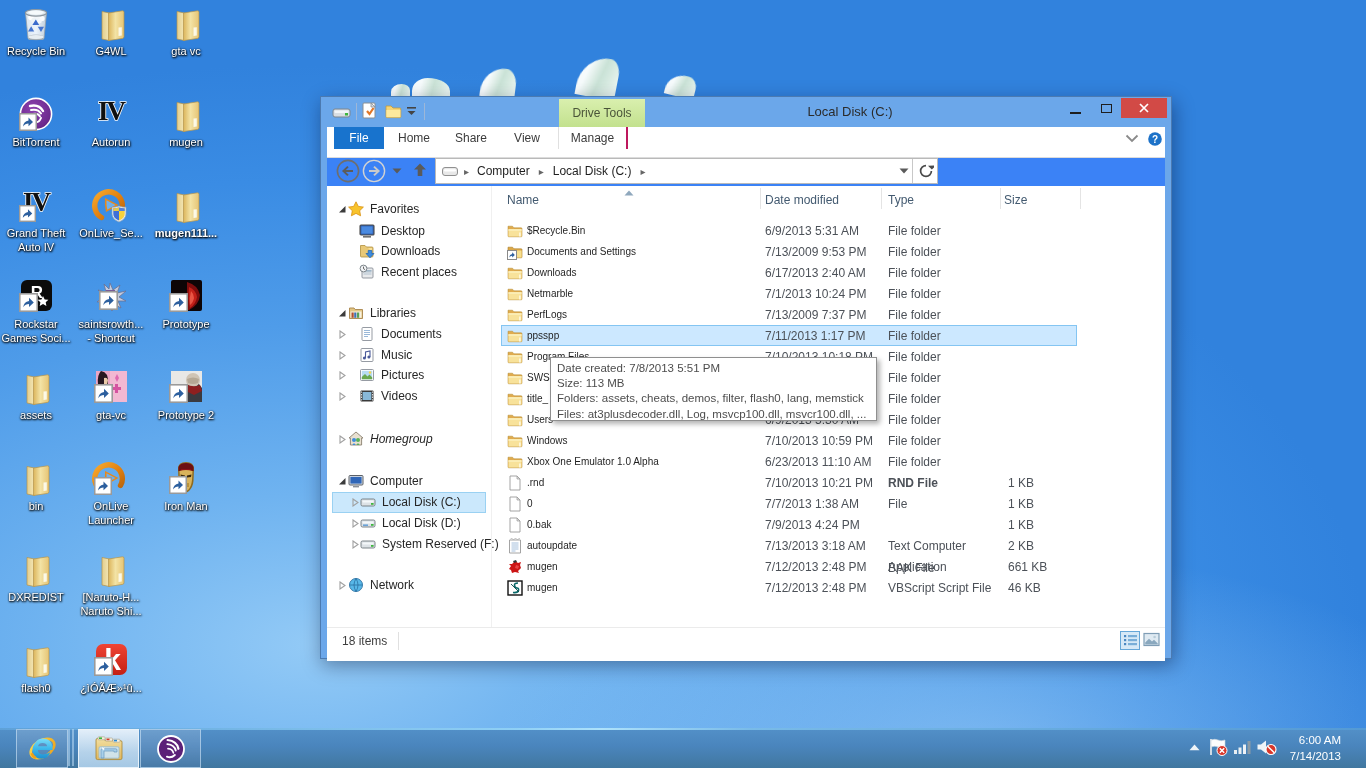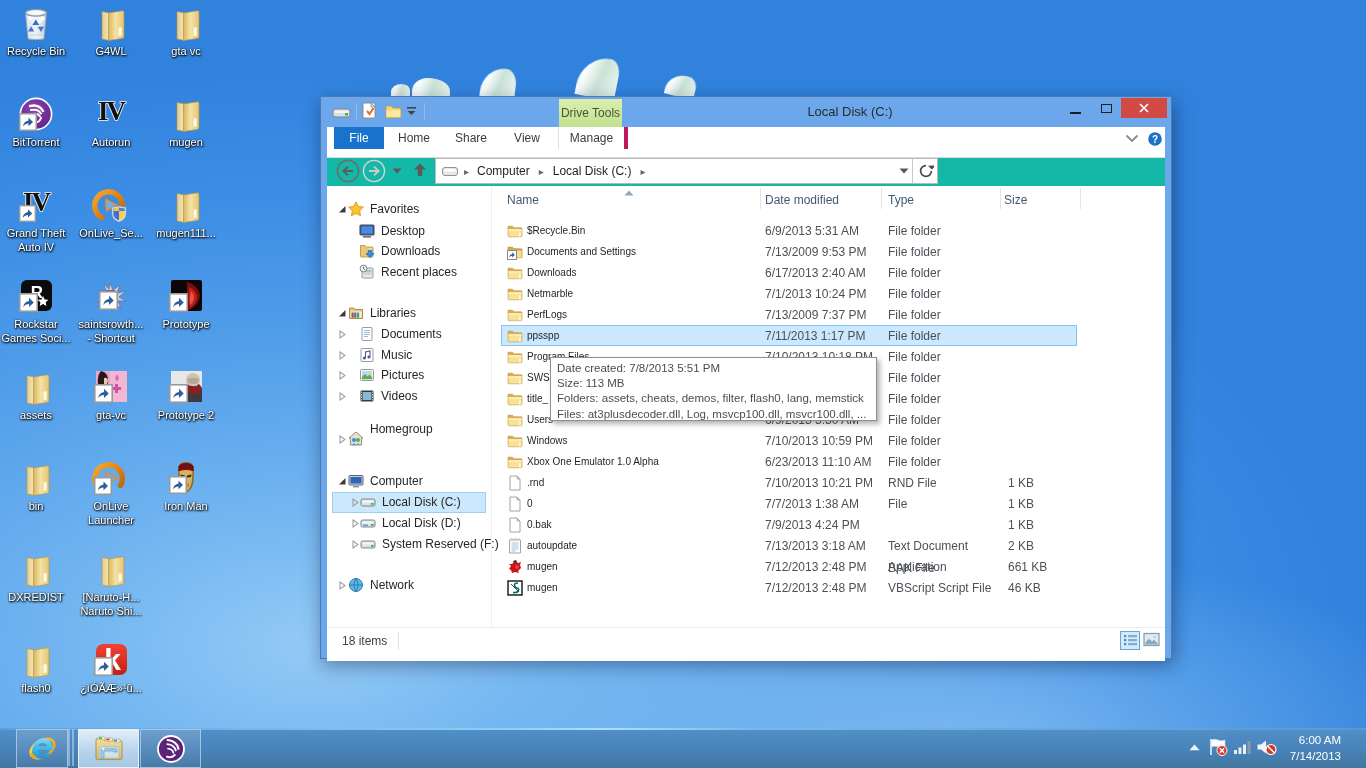--- a/index.html
+++ b/index.html
@@ -14,21 +14,21 @@
 .ic{height:37px;position:relative;display:flex;align-items:flex-end;justify-content:center;}
 .lbl{font-size:11px;color:#fff;line-height:13.5px;margin-top:3px;
  text-shadow:0 1px 2px rgba(0,0,0,.85),0 0 2px rgba(0,0,0,.6),1px 1px 2px rgba(0,0,0,.8);}
 #win{position:absolute;left:320px;top:96px;width:852px;height:563px;background:#6ba7ea;
  border:1px solid rgba(50,85,130,.55);box-shadow:2px 6px 18px rgba(0,10,40,.4);box-sizing:border-box;}
 #win .abs, #win div{box-sizing:border-box;}
 #content{position:absolute;left:6px;top:30px;right:6px;bottom:8px;background:#fff;}
 #tabs{position:absolute;left:0;top:0;width:100%;height:31px;background:#fff;border-bottom:1px solid #dcdcdc;}
 .tab{position:absolute;top:0;height:22px;line-height:22px;font-size:12px;color:#3b3b3b;text-align:center;}
 #filetab{left:7px;width:50px;background:#1873cd;color:#fff;}
-#addr{position:absolute;left:0;top:31px;width:100%;height:28px;background:#14b8a6;}
+#addr{position:absolute;left:0;top:31px;width:100%;height:28px;background:#3b82f6;}
 .box{position:absolute;border:1px solid #b9b9b9;background:#fff;height:26px;top:0px;}
 #main{position:absolute;left:0;top:59px;width:100%;height:441px;background:#fff;}
 .nitem{position:absolute;font-size:12px;color:#262626;white-space:nowrap;line-height:16px;}
 .hdr{position:absolute;font-size:12px;color:#435a70;top:7px;}
 .row{position:absolute;font-size:10px;color:#1f1f1f;white-space:nowrap;line-height:16px;}
 .dcol{position:absolute;left:438px;font-size:12px;color:#4c5158;line-height:16px;}
 .tcol{position:absolute;left:561px;font-size:12px;color:#4c5158;line-height:16px;text-align:right;}
 .scol{position:absolute;left:681px;width:64px;font-size:12px;color:#4c5158;line-height:16px;}
 #status{position:absolute;left:0;top:500px;width:100%;height:34px;background:#fff;border-top:1px solid #ebebeb;}
 #tip{position:absolute;left:223px;top:170.5px;width:327px;height:64px;background:#fff;border:1px solid #8f8f8f;
@@ -203,21 +203,21 @@
           <path d="M7 0 Q10.5 1.5 14 1 L14 8 Q14 13 7 16 Q0 13 0 8 L0 1 Q3.5 1.5 7 0 Z" fill="#e8eef5" stroke="#8aa0b8" stroke-width=".7"></path>
           <path d="M7 1.4 Q9.8 2.4 12.7 2.2 L12.7 8 Q12.7 12 7 14.5 Z" fill="#f7d23e"></path>
           <path d="M7 1.4 Q4.2 2.4 1.3 2.2 L1.3 8 Q1.3 12 7 14.5 Z" fill="#3f6fd8"></path>
           <path d="M7 1.4 Q9.8 2.4 12.7 2.2 L12.7 5 L7 5 Z" fill="#4f7fe0"></path>
           <path d="M7 1.4 Q4.2 2.4 1.3 2.2 L1.3 5 L7 5 Z" fill="#f7d23e" opacity=".9"></path>
         </g>
       </svg>
     </div>
     <div class="lbl">OnLive_Se...</div>
   </div>
-<div class="cell" style="left:140px;top:187px;">
+<div class="cell" style="left:140px;top:187px;font-weight:bold;">
     <div class="ic">
       <svg width="28" height="34" viewBox="0 0 28 34" style="">
         <defs>
           <linearGradient id="fg1" x1="0" y1="0" x2="1" y2="0">
             <stop offset="0" stop-color="#dcb55c"></stop>
             <stop offset=".45" stop-color="#f3e3a5"></stop>
             <stop offset="1" stop-color="#e6c474"></stop>
           </linearGradient>
           <linearGradient id="fg2" x1="0" y1="0" x2="1" y2="0">
             <stop offset="0" stop-color="#e3cd8d"></stop>
@@ -503,34 +503,34 @@
     </svg>
     <svg width="18" height="18" viewBox="0 0 18 18" style="position:absolute;left:63px;top:5px;">
       <path d="M2 4 L7 4 L9 6 L16 6 Q16.8 6 16.8 7 L16.8 14.6 Q16.8 15.6 16 15.6 L2.8 15.6 Q2 15.6 2 14.6 Z" fill="#f7d576" stroke="#c19b3f" stroke-width=".8"></path>
       <path d="M2.4 8 L16.4 8 L16.4 14.8 Q16.4 15.3 15.8 15.3 L3 15.3 Q2.4 15.3 2.4 14.8 Z" fill="#fde99d"></path>
     </svg>
     <svg width="12" height="10" viewBox="0 0 12 10" style="position:absolute;left:85px;top:9px;">
       <rect x="1" y="1" width="9" height="1.6" fill="#444"></rect>
       <path d="M1.5 5 L9.5 5 L5.5 9 Z" fill="#444"></path>
     </svg>
     <div class="abs" style="left:103px;top:6px;width:1px;height:17px;background:#9db7d8;"></div>
-  <div class="abs" style="left:238px;top:2px;width:63px;height:29px;background:linear-gradient(#d9efae,#c2e18d);font-size:12px;color:#4a5439;text-align:center;line-height:29px;">Drive Tools</div>
+  <div class="abs" style="left:238px;top:2px;width:86px;height:29px;background:linear-gradient(#d9efae,#c2e18d);font-size:12px;color:#4a5439;text-align:center;line-height:29px;">Drive Tools</div>
   <div class="abs" style="left:399px;top:1px;width:260px;height:28px;text-align:center;font-size:13px;color:#2b2b2b;line-height:28px;">Local Disk (C:)</div>
   <div class="abs" style="left:749px;top:15px;width:11px;height:2px;background:#1e1e1e;"></div>
     <div class="abs" style="left:780px;top:7px;width:11px;height:9px;border:1.6px solid #1e1e1e;"></div>
     <div class="abs" style="left:800px;top:1px;width:46px;height:20px;background:#d24a46;"><svg width="46" height="20" viewBox="0 0 46 20" style="">
         <path d="M19 6 L27 14 M27 6 L19 14" stroke="#fff" stroke-width="1.7"></path>
       </svg></div>
   <div id="content">
     <div id="tabs">
       <div class="tab" id="filetab">File</div>
       <div class="tab" style="left:61px;width:52px;">Home</div>
       <div class="tab" style="left:118px;width:52px;">Share</div>
       <div class="tab" style="left:175px;width:50px;">View</div>
-      <div class="tab" style="left:231px;width:70px;border-left:1px solid #e0e0e0;border-right:4px solid #be185d;">Manage</div>
+      <div class="tab" style="left:231px;width:70px;border-left:1px solid #e0e0e0;border-right:2px solid #be185d;">Manage</div>
       <svg width="14" height="9" viewBox="0 0 14 9" style="position:absolute;left:798px;top:7px;">
           <path d="M1.5 1.5 L7 7 L12.5 1.5" stroke="#8a8a8a" stroke-width="1.8" fill="none"></path>
         </svg>
         <svg width="14" height="14" viewBox="0 0 14 14" style="position:absolute;left:821px;top:5px;">
           <circle cx="7" cy="7" r="6.8" fill="#1d72c8"></circle>
           <text x="7" y="11" font-size="10" font-weight="bold" text-anchor="middle" fill="#fff" font-family="Liberation Sans,sans-serif">?</text>
         </svg>
     </div>
     <div id="addr">
         <svg width="24" height="24" viewBox="0 0 24 24" style="position:absolute;left:9px;top:1px;">
@@ -642,21 +642,21 @@
         <svg width="9" height="9" viewBox="0 0 9 9" style="position:absolute;left:11px;top:249px;">
           <path d="M2 1 L7 4.5 L2 8 Z" fill="none" stroke="#a0a0a0" stroke-width="1.1"></path>
         </svg>
         <svg width="16" height="16" viewBox="0 0 16 16" style="position:absolute;left:21px;top:245px;">
           <path d="M8 1 L15 7 L13.6 7 L13.6 14 L2.4 14 L2.4 7 L1 7 Z" fill="#e8e0d0" stroke="#8a8070" stroke-width=".9"></path>
           <circle cx="6" cy="9" r="2" fill="#3f8cda"></circle>
           <circle cx="10" cy="9" r="2" fill="#58b058"></circle>
           <path d="M4.5 14 Q6 10.5 7.5 14 Z" fill="#3f8cda"></path>
           <path d="M8.5 14 Q10 10.5 11.5 14 Z" fill="#58b058"></path>
         </svg>
-        <div class="nitem" style="left:43px;top:235px;">Homegroup</div>
+        <div class="nitem" style="left:43px;top:245px;font-style:italic;">Homegroup</div>
         <svg width="9" height="9" viewBox="0 0 9 9" style="position:absolute;left:11px;top:291px;">
           <path d="M7.5 1 L7.5 7.5 L1 7.5 Z" fill="#3b3b3b"></path>
         </svg>
         <svg width="16" height="16" viewBox="0 0 16 16" style="position:absolute;left:21px;top:287px;">
           <rect x="1" y="2.5" width="14" height="9.5" rx="1" fill="#d8dde2" stroke="#5a6068" stroke-width="1"></rect>
           <rect x="2.4" y="3.9" width="11.2" height="6.7" fill="#2f66b8"></rect>
           <rect x="5" y="13" width="6" height="1.4" fill="#8a9098"></rect>
         </svg>
         <div class="nitem" style="left:43px;top:287px;">Computer</div>
         <div class="abs" style="left:5px;top:305.5px;width:154px;height:21px;background:#cbe8fc;border:1px solid #9ad1f2;"></div>
@@ -816,21 +816,21 @@
         </svg>
         <div class="row" style="left:200px;top:267.5px;">Xbox One Emulator 1.0 Alpha</div>
         <div class="dcol" style="top:267.5px;">6/23/2013 11:10 AM</div>
         <div class="tcol" style="top:267.5px;">File folder</div>
         <svg width="16" height="16" viewBox="0 0 16 16" style="position:absolute;left:180px;top:288.5px;">
           <path d="M3 1 L10 1 L13 4 L13 15 L3 15 Z" fill="#fff" stroke="#9a9a9a" stroke-width=".9"></path>
           <path d="M10 1 L13 4 L10 4 Z" fill="#e0e0e0" stroke="#9a9a9a" stroke-width=".7"></path>
         </svg>
         <div class="row" style="left:200px;top:288.5px;">.rnd</div>
         <div class="dcol" style="top:288.5px;">7/10/2013 10:21 PM</div>
-        <div class="tcol" style="top:288.5px;">RND File</div>
+        <div class="tcol" style="top:288.5px;font-weight:bold;">RND File</div>
         <div class="scol" style="top:288.5px;">1 KB</div>
         <svg width="16" height="16" viewBox="0 0 16 16" style="position:absolute;left:180px;top:309.5px;">
           <path d="M3 1 L10 1 L13 4 L13 15 L3 15 Z" fill="#fff" stroke="#9a9a9a" stroke-width=".9"></path>
           <path d="M10 1 L13 4 L10 4 Z" fill="#e0e0e0" stroke="#9a9a9a" stroke-width=".7"></path>
         </svg>
         <div class="row" style="left:200px;top:309.5px;">0</div>
         <div class="dcol" style="top:309.5px;">7/7/2013 1:38 AM</div>
         <div class="tcol" style="top:309.5px;">File</div>
         <div class="scol" style="top:309.5px;">1 KB</div>
         <svg width="16" height="16" viewBox="0 0 16 16" style="position:absolute;left:180px;top:330.5px;">
@@ -841,21 +841,21 @@
         <div class="dcol" style="top:330.5px;">7/9/2013 4:24 PM</div>
         <div class="tcol" style="top:333px;margin-top:41px;">BAK File</div>
         <div class="scol" style="top:330.5px;">1 KB</div>
         <svg width="16" height="16" viewBox="0 0 16 16" style="position:absolute;left:180px;top:351.5px;">
           <path d="M2.5 2 L13.5 2 L13.5 15 L2.5 15 Z" fill="#fff" stroke="#9a9a9a" stroke-width=".9"></path>
           <path d="M3.5 1 q1 -1 2 0 q1 1 2 0 q1 -1 2 0 q1 1 2 0 q1 -1 1.5 0" stroke="#aaa" fill="none" stroke-width=".8"></path>
           <path d="M4.5 5 h7 M4.5 7 h7 M4.5 9 h7 M4.5 11 h7 M4.5 13 h4" stroke="#9ab8d8" stroke-width=".9"></path>
         </svg>
         <div class="row" style="left:200px;top:351.5px;">autoupdate</div>
         <div class="dcol" style="top:351.5px;">7/13/2013 3:18 AM</div>
-        <div class="tcol" style="top:351.5px;">Text Document</div>
+        <div class="tcol" style="top:351.5px;">Text Computer</div>
         <div class="scol" style="top:351.5px;">2 KB</div>
         <svg width="16" height="16" viewBox="0 0 16 16" style="position:absolute;left:180px;top:372.5px;">
           <path d="M8 2 L11 4 L14 3 L13 6 L14 9 L11 12 L12 14 L8 13 L5 14 L4 11 L2 10 L4 7 L2 5 L5 5 Z" fill="#cc1414"></path>
           <path d="M6 2 L9 1 L10 3 L7 4 Z" fill="#333"></path>
           <path d="M9 6 l3 1 -1 3 -3 -1 Z" fill="#e84444"></path>
         </svg>
         <div class="row" style="left:200px;top:372.5px;">mugen</div>
         <div class="dcol" style="top:372.5px;">7/12/2013 2:48 PM</div>
         <div class="tcol" style="top:372.5px;">Application</div>
         <div class="scol" style="top:372.5px;">661 KB</div>

